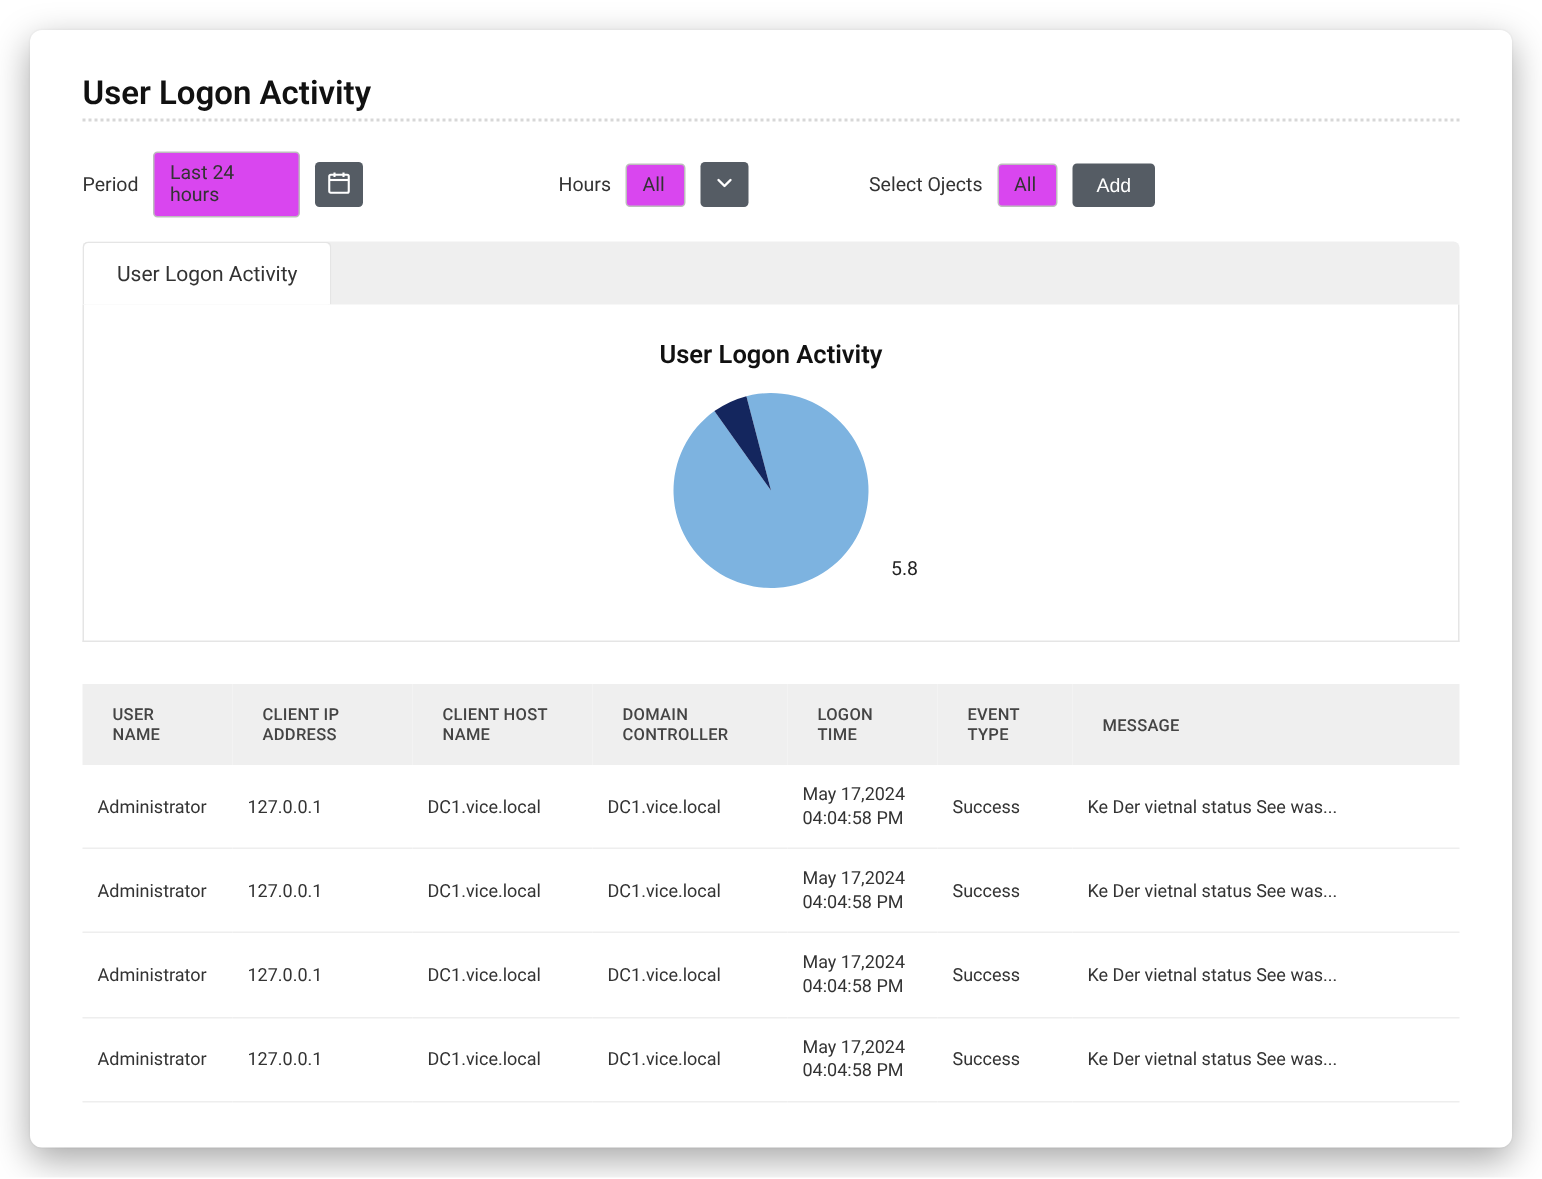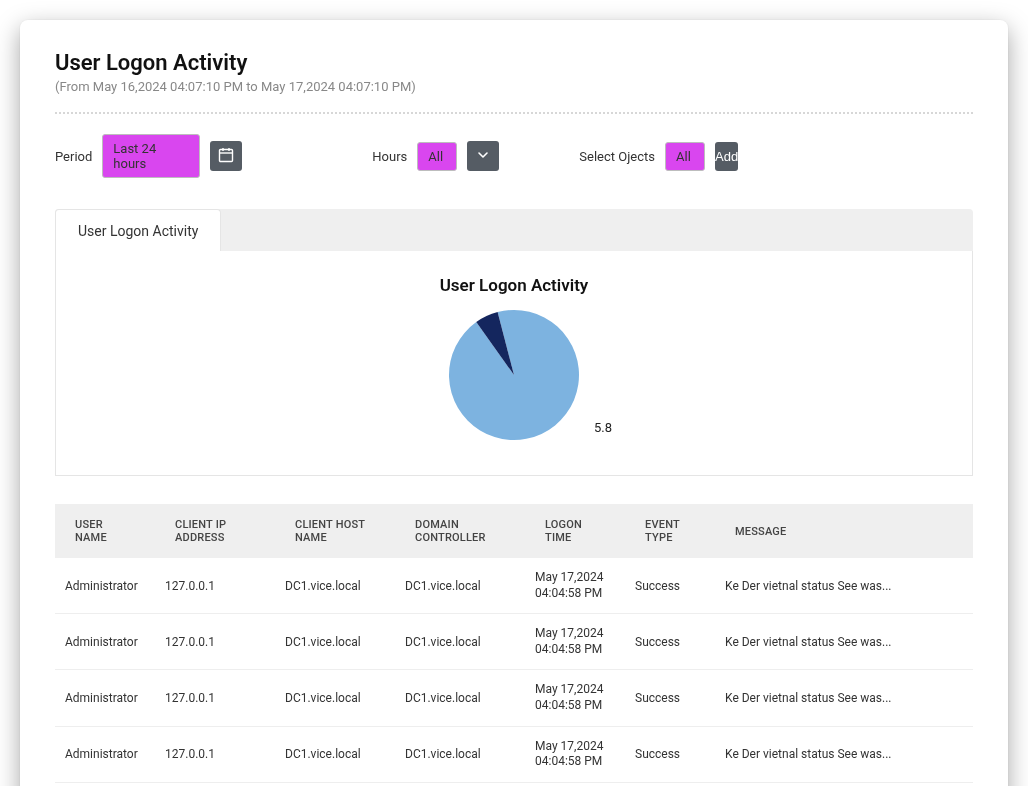--- a/index.html
+++ b/index.html
@@ -30,21 +30,21 @@
   }
   .dotted-divider {
     border: none;
     border-top: 2px dotted #d7d7d7;
     margin-bottom: 20px;
   }
   .filter-row {
     display: flex;
     align-items: center;
     gap: 10px;
-    margin-bottom: 31px;
+    margin-bottom: 16px;
   }
   .filter-group {
     display: flex;
     align-items: center;
     gap: 10px;
   }
   .filter-label {
     font-size: 13px;
     color: #333;
   }
@@ -58,21 +58,21 @@
     min-width: 40px;
   }
   .period-input { width: 98px; }
   .hours-input { width: 40px; }
   .objects-input { width: 40px; }
   .btn-dark {
     background: #555c64;
     color: #fff;
     border: none;
     border-radius: 3px;
-    padding: 7px 0;
+    padding: 7px 16px;
     font-size: 13px;
     display: inline-flex;
     align-items: center;
     justify-content: center;
     cursor: pointer;
   }
   .btn-icon { width: 32px; height: 30px; padding:0; }
   .spacer-wide { width: 110px; }
   .spacer-mid { width: 60px; }
 
@@ -151,21 +151,20 @@
   .col-dc { width: 130px; }
   .col-time { width: 100px; }
   .col-event { width: 90px; }
 </style>
 </head>
 <body>
 
 <div class="panel">
 
   <h1 class="page-title">User Logon Activity</h1>
-  <div class="date-range">(From May 16,2024 04:07:10 PM to May 17,2024 04:07:10 PM)</div>
 
   <hr class="dotted-divider">
 
   <div class="filter-row">
     <div class="filter-group">
       <span class="filter-label">Period</span>
       <div class="input-box period-input">Last 24 hours</div>
       <button class="btn-dark btn-icon">
         <span>
           <svg width="16" height="16" viewBox="0 0 16 16" fill="none">

